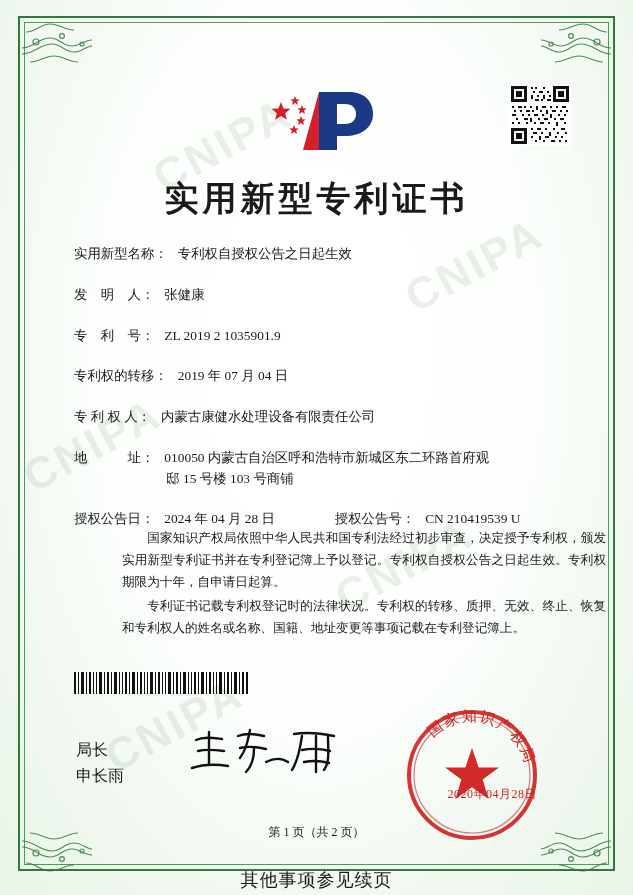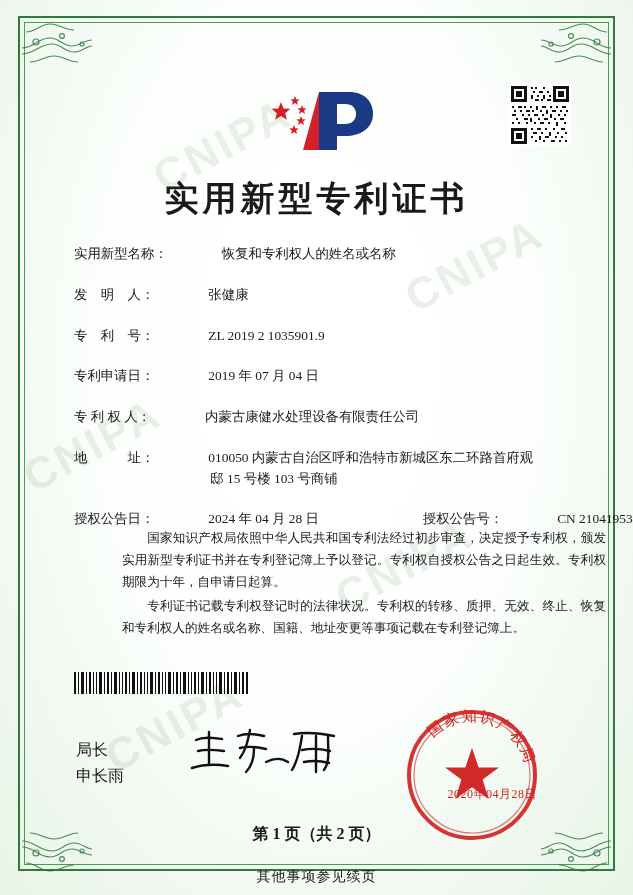--- a/index.html
+++ b/index.html
@@ -118,21 +118,20 @@
     left: 74px;
     top: 244px;
     width: 486px;
     font-size: 13.4px;
     line-height: 1.55;
   }
   .row {
     display: flex;
     align-items: flex-start;
     margin-bottom: 20px;
-    gap: 44px;
   }
   .row .label {
     flex: 0 0 auto;
     white-space: pre;
     letter-spacing: 0px;
   }
   .row .value {
     flex: 1 1 auto;
     margin-left: 10px;
   }
@@ -201,29 +200,28 @@
     font-size: 12px;
     letter-spacing: 0.5px;
   }
 
   
   .page-no {
     position: absolute;
     left: 0; right: 0;
     top: 824px;
     text-align: center;
-    font-size: 16px;
-    font-weight: bold;
+    font-size: 12px;
   }
   .footnote {
     position: absolute;
     left: 0; right: 0;
     top: 868px;
     text-align: center;
-    font-size: 14px;
+    font-size: 18px;
     letter-spacing: 1px;
   }
 </style>
 </head>
 <body>
 
 <div class="page">
 
   <div class="watermark wm1">CNIPA</div>
   <div class="watermark wm2">CNIPA</div>
@@ -386,35 +384,35 @@
       </g>
     </svg>
   </div>
 
   <div class="title">实用新型专利证书</div>
 
   <div class="fields">
 
     <div class="row">
       <div class="label">实用新型名称：</div>
-      <div class="value">恢复和专利权人的姓名或名称</div>
+      <div class="value">专利权自授权公告之日起生效</div>
     </div>
 
     <div class="row">
       <div class="label">发　明　人：</div>
       <div class="value">张健康</div>
     </div>
 
     <div class="row">
       <div class="label">专　利　号：</div>
       <div class="value">ZL 2019 2 1035901.9</div>
     </div>
 
     <div class="row">
-      <div class="label">专利申请日：</div>
+      <div class="label">专利权的转移：</div>
       <div class="value">2019 年 07 月 04 日</div>
     </div>
 
     <div class="row">
       <div class="label">专 利 权 人：</div>
       <div class="value">内蒙古康健水处理设备有限责任公司</div>
     </div>
 
     <div class="row">
       <div class="label">地　　　址：</div>

